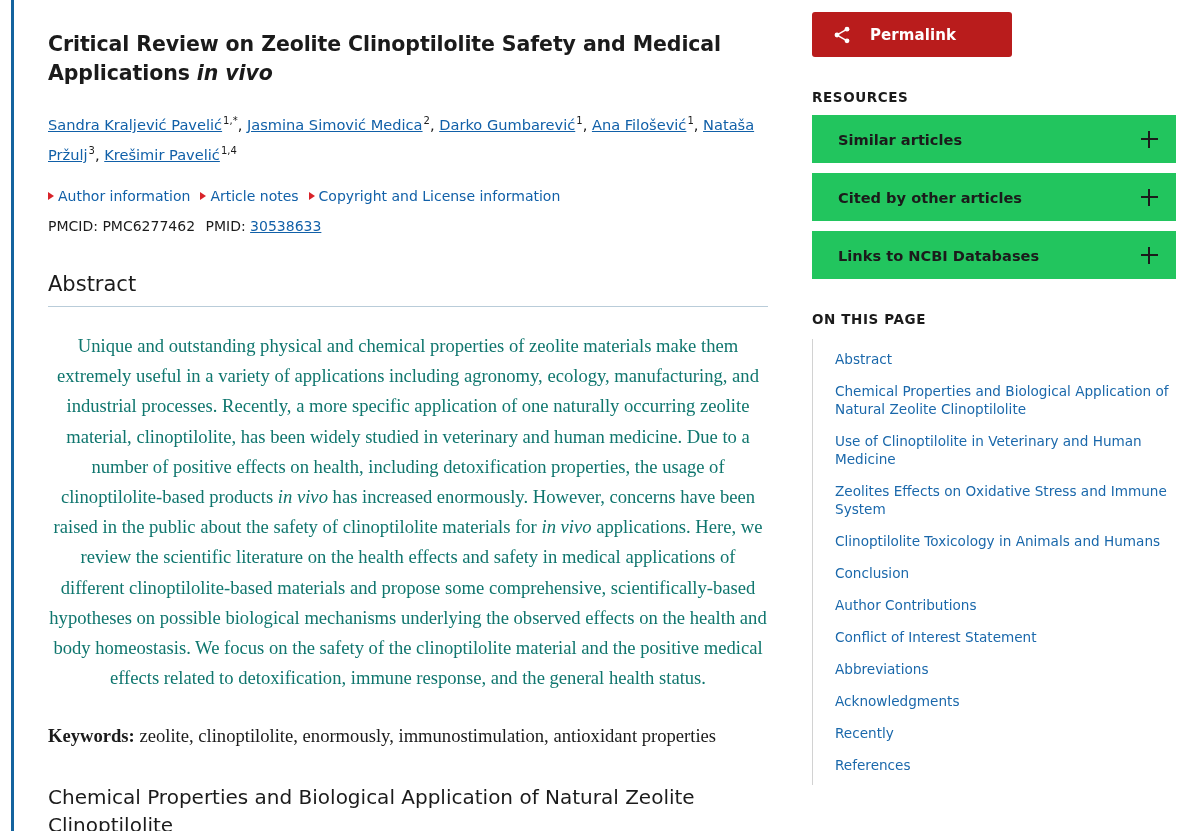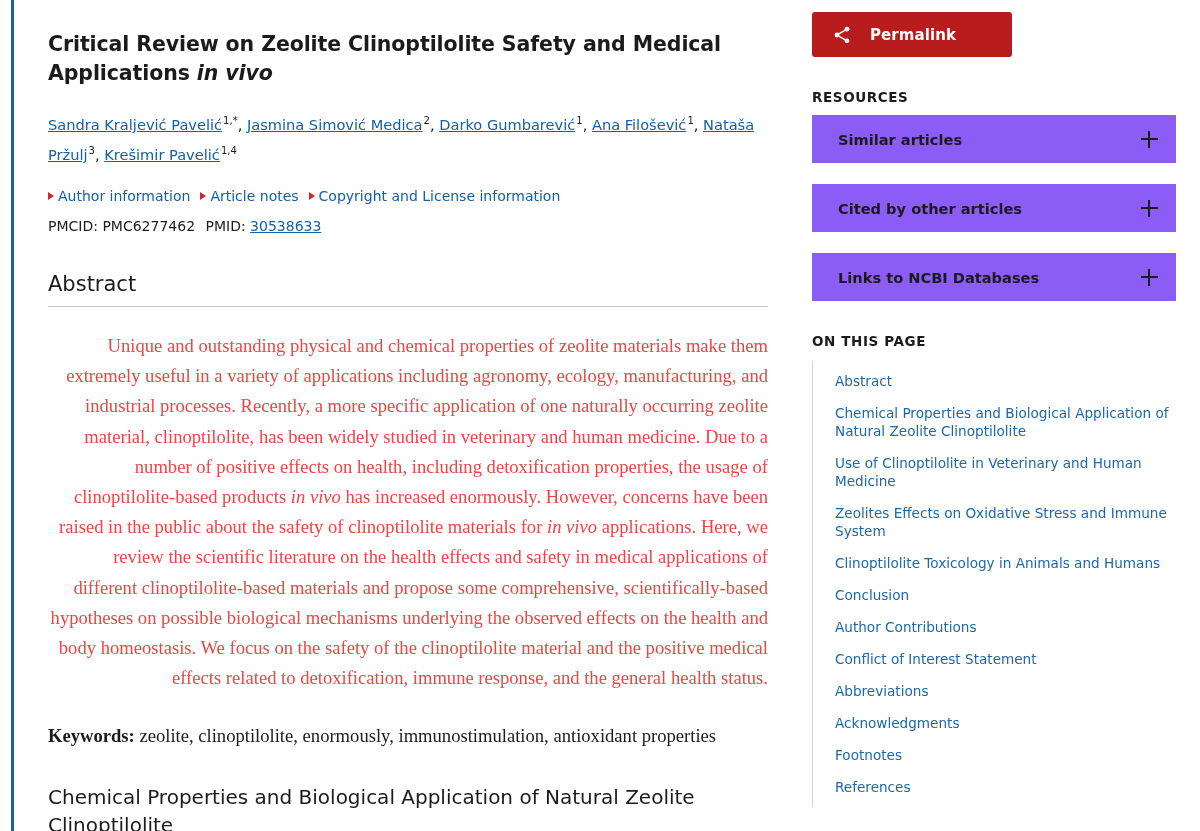--- a/index.html
+++ b/index.html
@@ -113,23 +113,23 @@
     color: #1b1b1b;
     margin: 36px 0 0 0;
     padding-bottom: 8px;
     border-bottom: 1px solid #b9ccd9;
   }
 
   .abstract-body {
     font-family: "Liberation Serif", serif;
     font-size: 18.6px;
     line-height: 30.2px;
-    color: #ef4444;
+    color: #0f766e;
     margin-top: 24px;
-    text-align: right;
+    text-align: center;
   }
   .abstract-body i { font-style: italic; }
 
   .keywords {
     font-family: "Liberation Serif", serif;
     font-size: 18.6px;
     line-height: 30px;
     margin-top: 28px;
     color: #1b1b1b;
   }
@@ -178,24 +178,24 @@
     font-weight: bold;
     letter-spacing: 0.6px;
     color: #1b1b1b;
     margin: 32px 0 10px 0;
   }
 
   .accordion-row {
     display: flex;
     align-items: center;
     justify-content: space-between;
-    background: #8b5cf6;
+    background: #22c55e;
     height: 48px;
     padding: 0 18px 0 26px;
-    margin-bottom: 21px;
+    margin-bottom: 10px;
     cursor: pointer;
   }
   .accordion-row .acc-label {
     font-family: "DejaVu Sans", sans-serif;
     font-size: 14.6px;
     font-weight: bold;
     color: #1b1b1b;
   }
   .plus-ico {
     position: relative;
@@ -306,18 +306,18 @@
       <a class="otp-item" href="#">Abstract</a>
       <a class="otp-item" href="#">Chemical Properties and Biological Application of Natural Zeolite Clinoptilolite</a>
       <a class="otp-item" href="#">Use of Clinoptilolite in Veterinary and Human Medicine</a>
       <a class="otp-item" href="#">Zeolites Effects on Oxidative Stress and Immune System</a>
       <a class="otp-item" href="#">Clinoptilolite Toxicology in Animals and Humans</a>
       <a class="otp-item" href="#">Conclusion</a>
       <a class="otp-item" href="#">Author Contributions</a>
       <a class="otp-item" href="#">Conflict of Interest Statement</a>
       <a class="otp-item" href="#">Abbreviations</a>
       <a class="otp-item" href="#">Acknowledgments</a>
-      <a class="otp-item" href="#">Footnotes</a>
+      <a class="otp-item" href="#">Recently</a>
       <a class="otp-item" href="#">References</a>
     </nav>
   </div>
 
 </div>
 
 </body></html>

